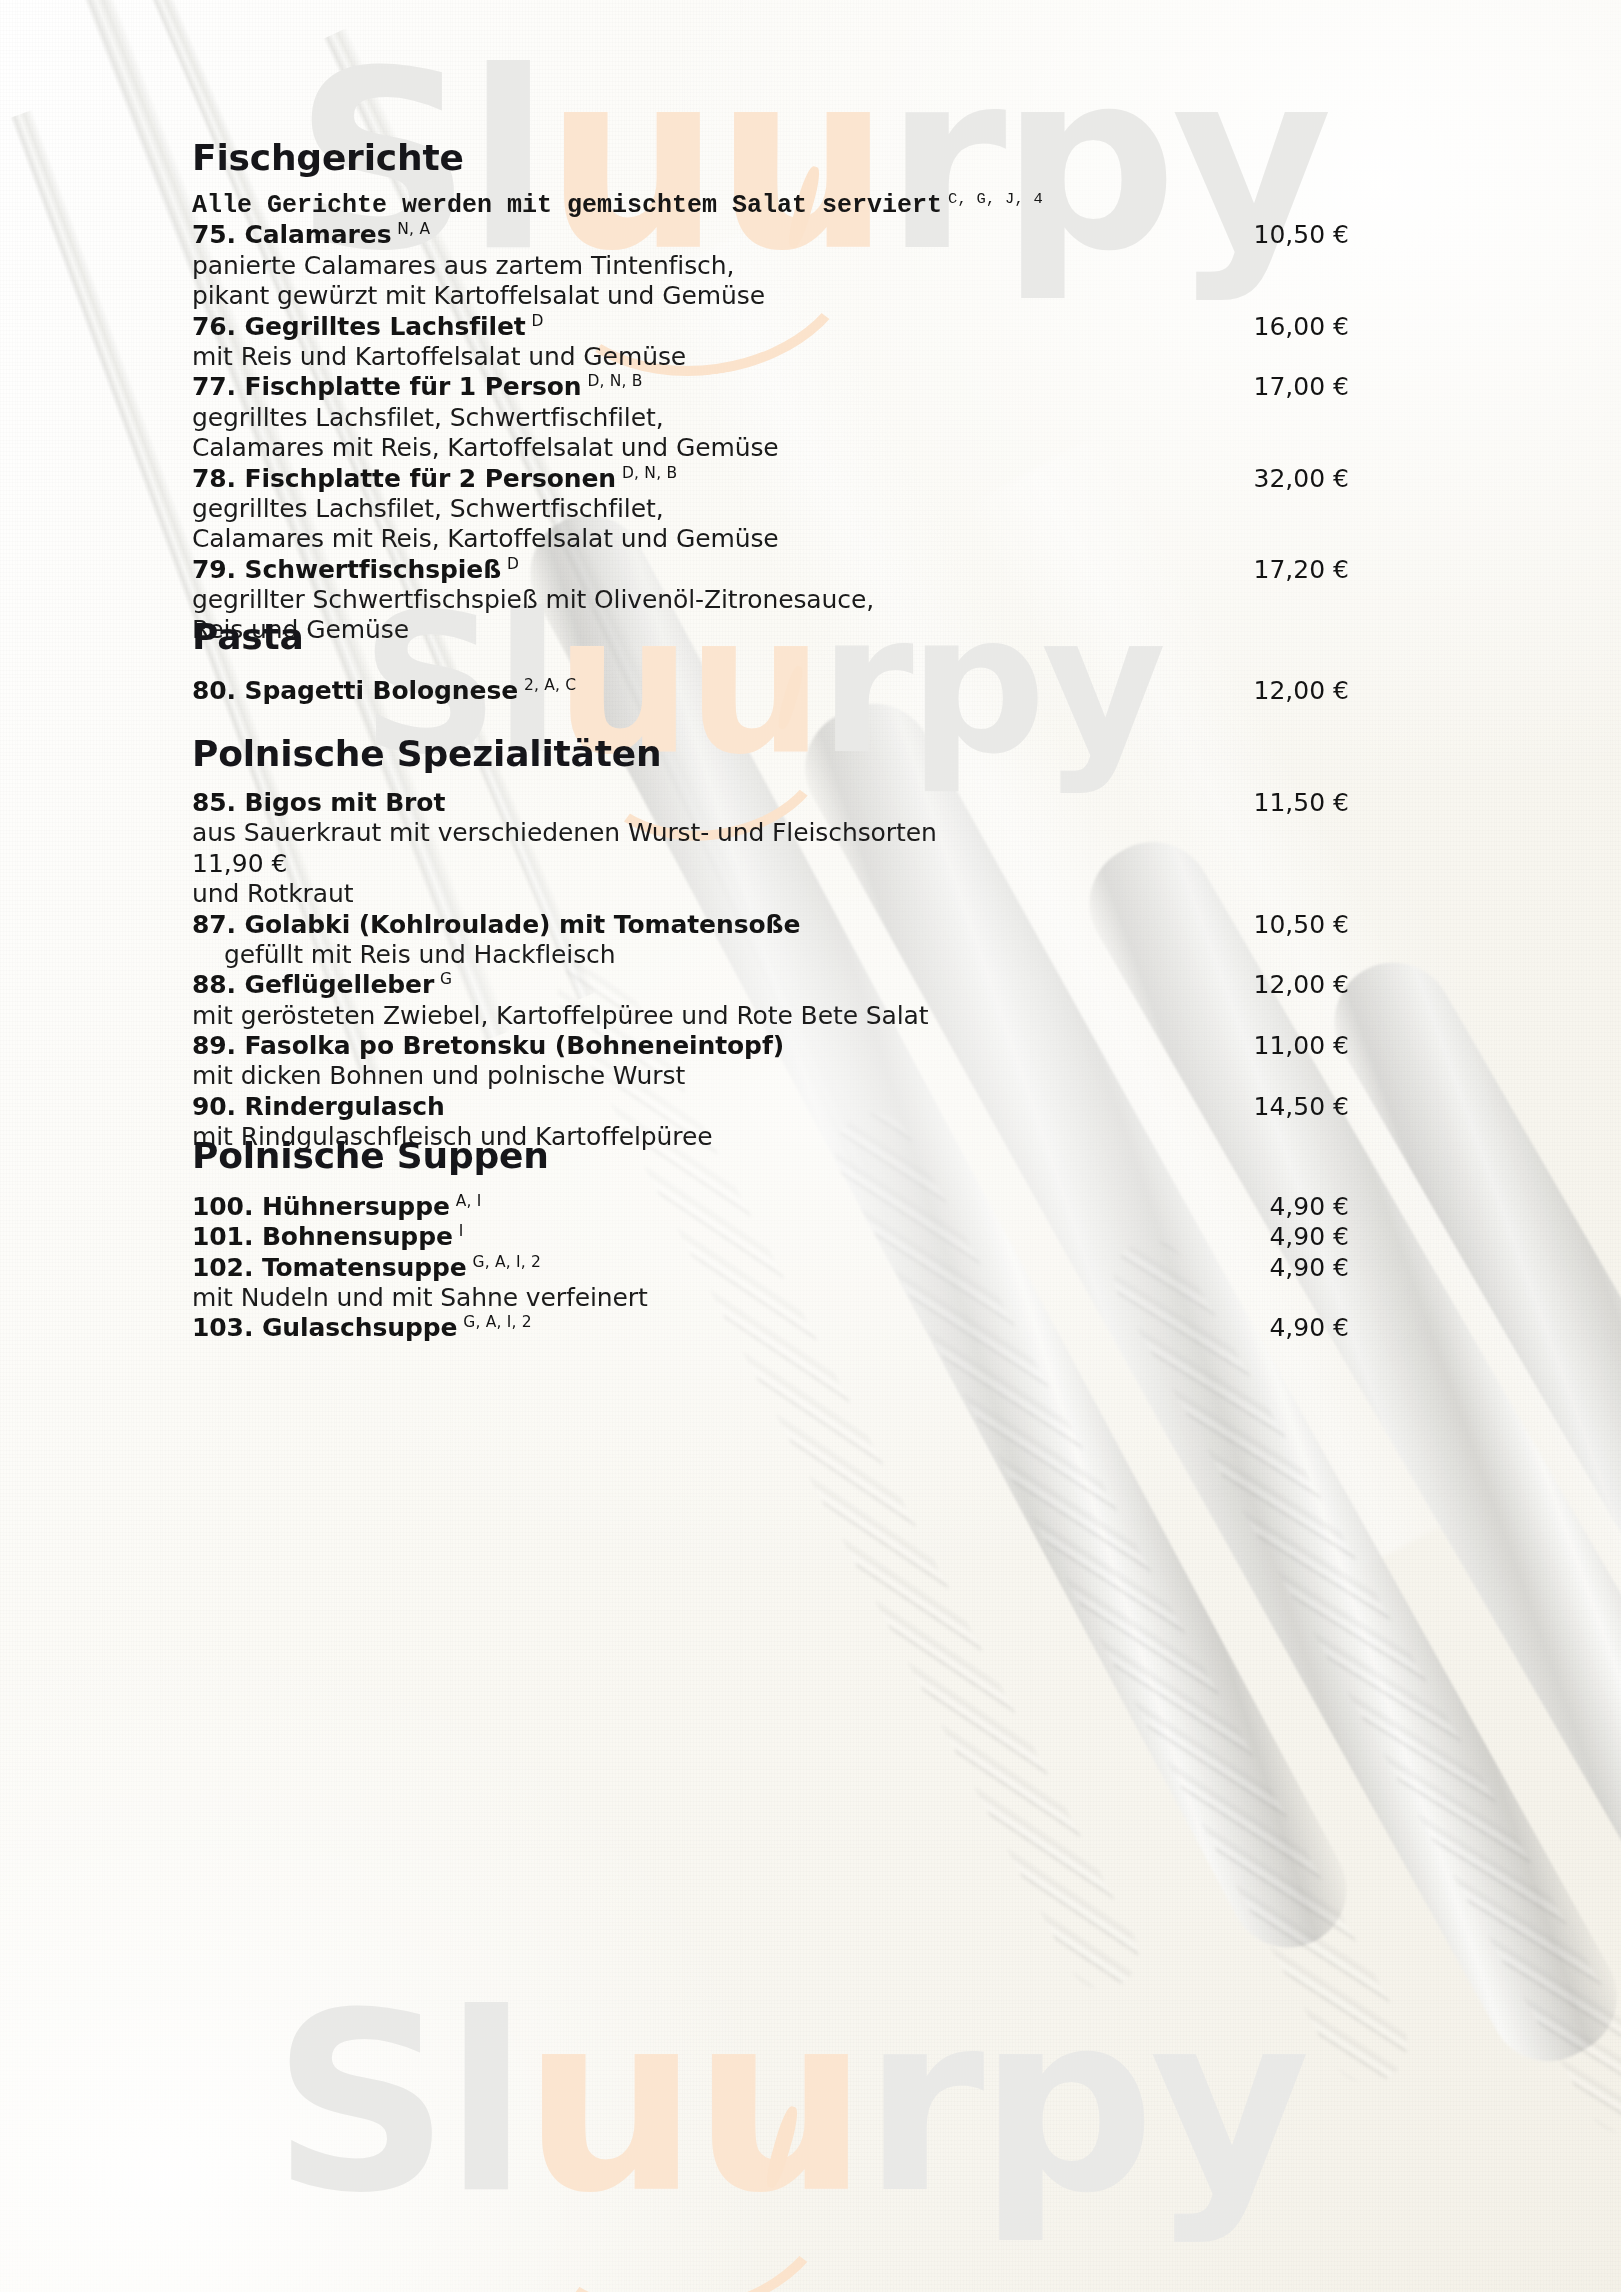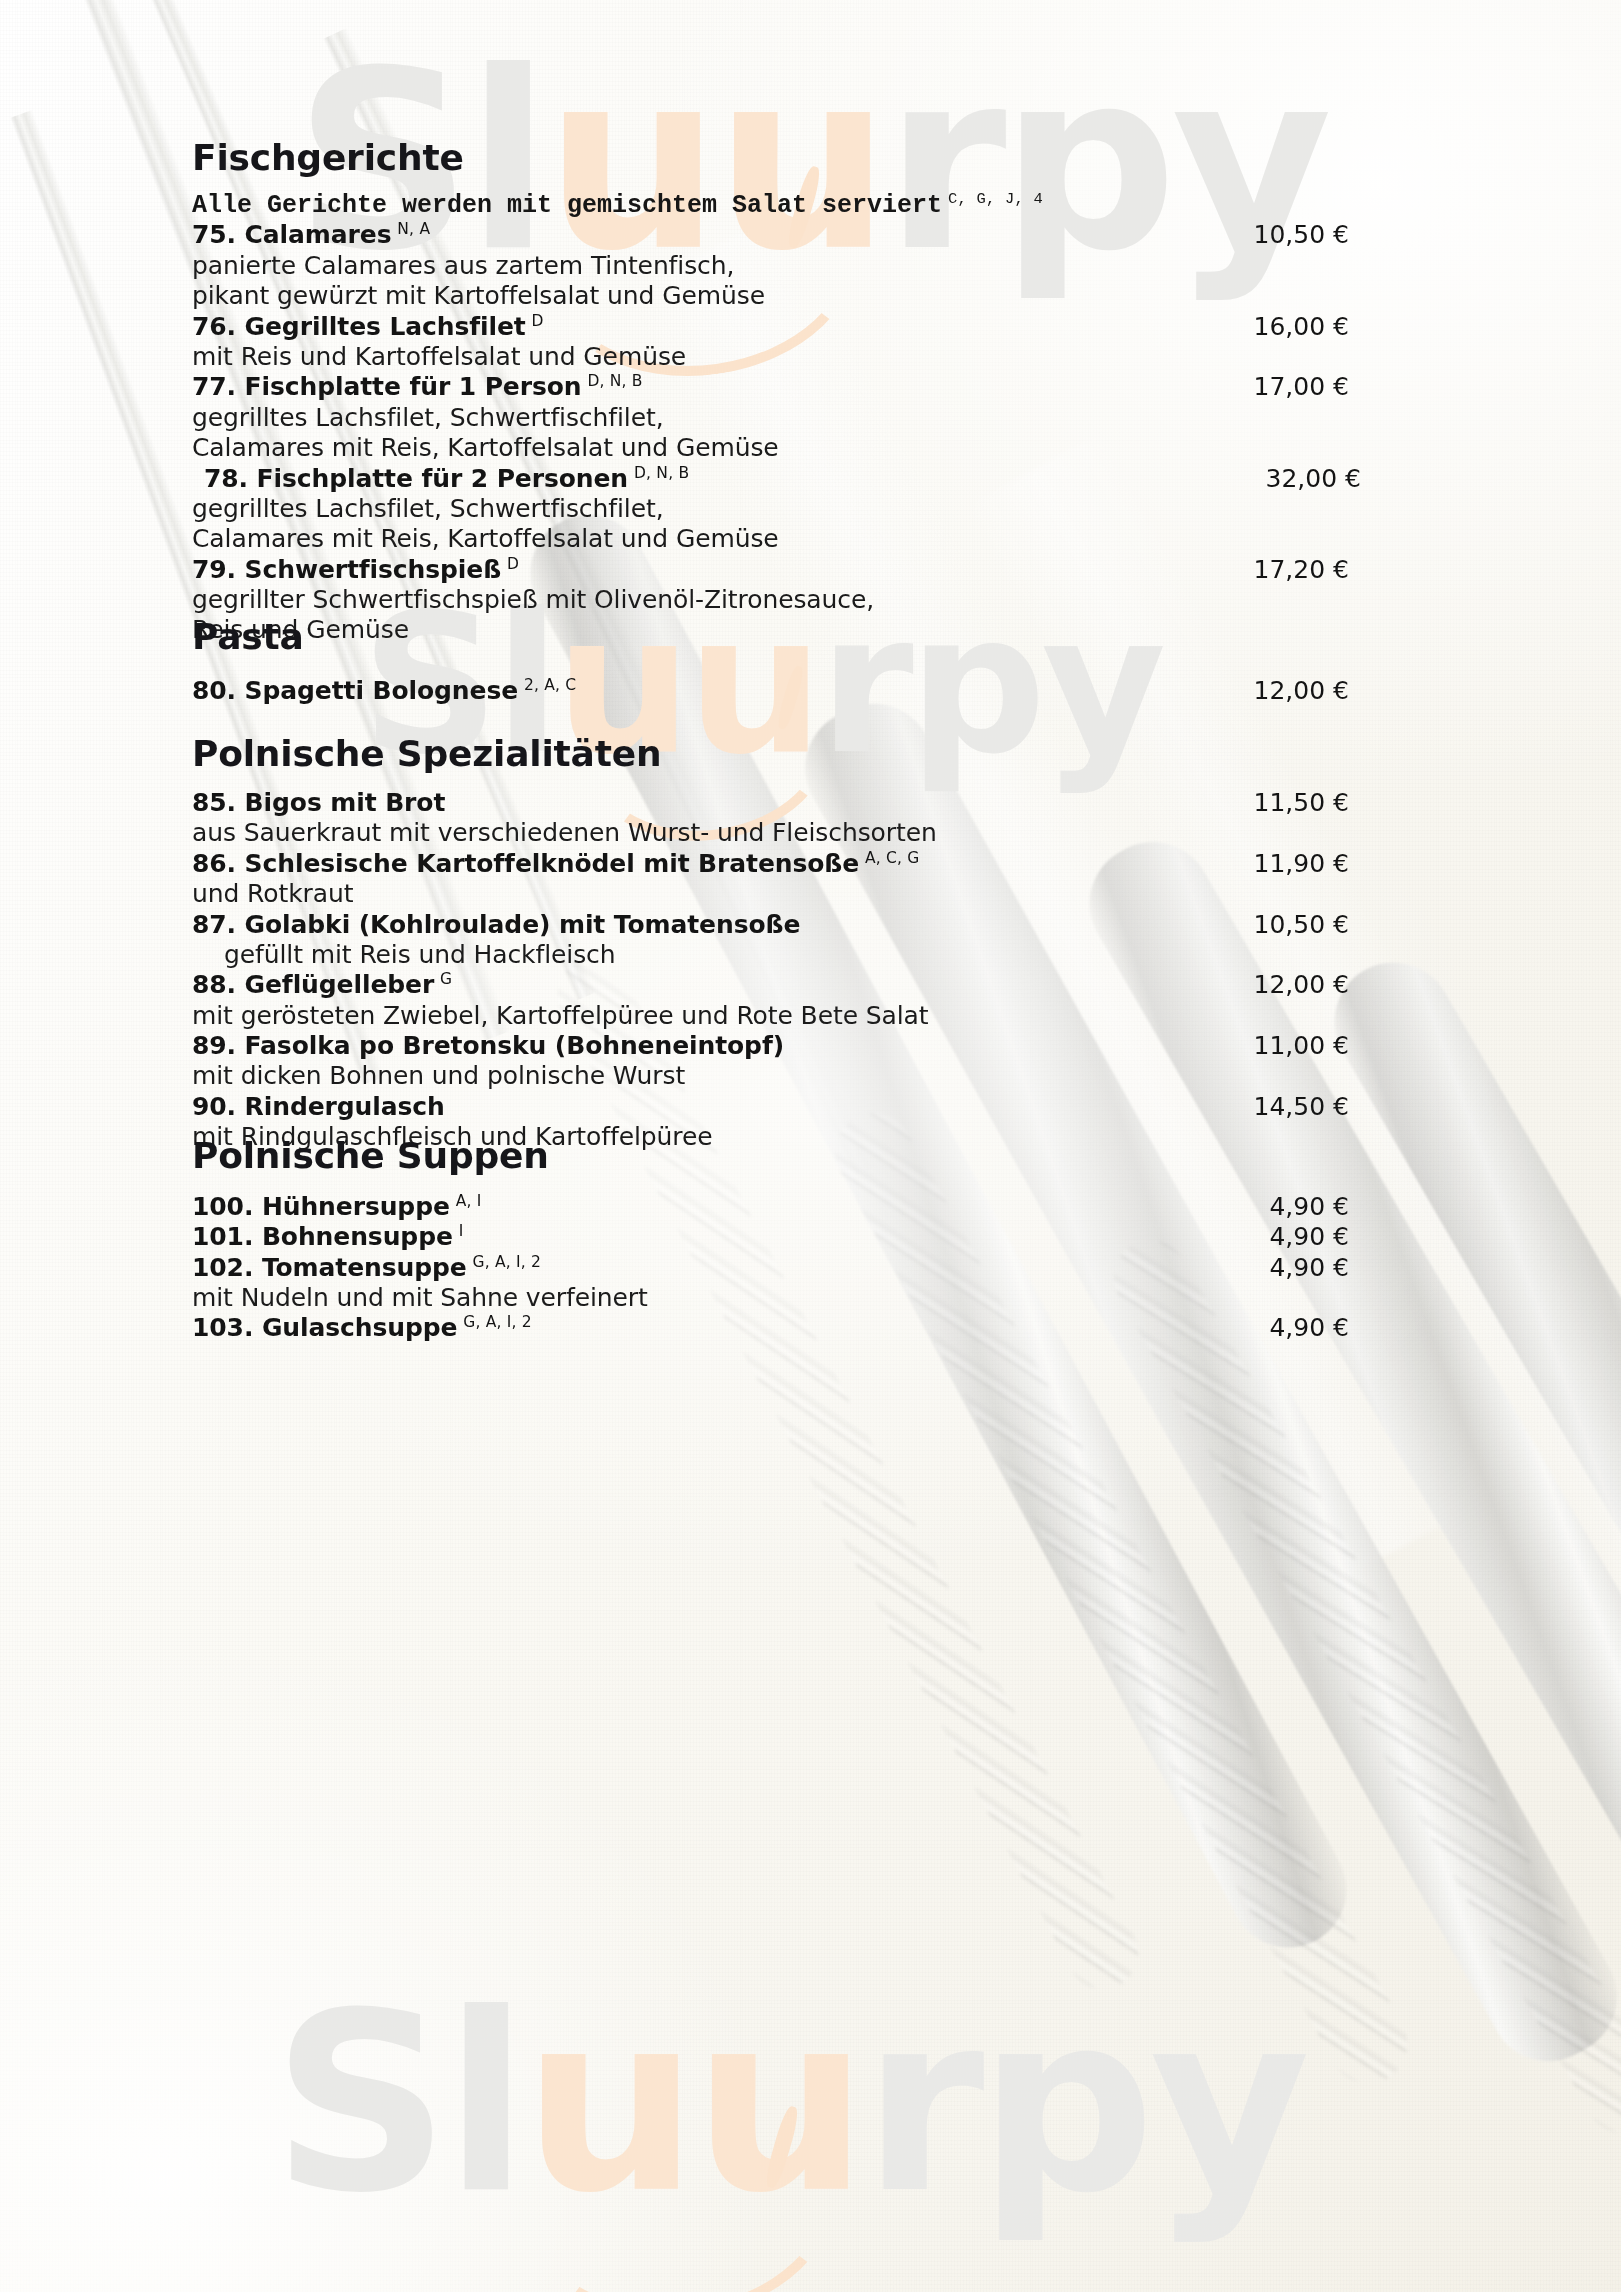--- a/index.html
+++ b/index.html
@@ -273,21 +273,21 @@
           <div class="item-name"><span>76. Gegrilltes Lachsfilet</span><sup class="alg">D</sup></div>
           <div class="item-price">16,00 €</div>
         </div>
         <div class="desc" style="position: absolute; left: 0px; top: 344px;">mit Reis und Kartoffelsalat und Gemüse</div>
         <div class="item-row" style="position: absolute; left: 0px; top: 374px; width: 1157px;">
           <div class="item-name"><span>77. Fischplatte für 1 Person</span><sup class="alg">D, N, B</sup></div>
           <div class="item-price">17,00 €</div>
         </div>
         <div class="desc" style="position: absolute; left: 0px; top: 405px;">gegrilltes Lachsfilet, Schwertfischfilet,</div>
         <div class="desc" style="position: absolute; left: 0px; top: 435px;">Calamares mit Reis, Kartoffelsalat und Gemüse</div>
-        <div class="item-row" style="position: absolute; left: 12px; top: 466px; width: 1157px;">
+        <div class="item-row" style="position: absolute; left: 0px; top: 466px; width: 1157px;">
           <div class="item-name"><span>78. Fischplatte für 2 Personen</span><sup class="alg">D, N, B</sup></div>
           <div class="item-price">32,00 €</div>
         </div>
         <div class="desc" style="position: absolute; left: 0px; top: 496px;">gegrilltes Lachsfilet, Schwertfischfilet,</div>
         <div class="desc" style="position: absolute; left: 0px; top: 526px;">Calamares mit Reis, Kartoffelsalat und Gemüse</div>
         <div class="item-row" style="position: absolute; left: 0px; top: 557px; width: 1157px;">
           <div class="item-name"><span>79. Schwertfischspieß</span><sup class="alg">D</sup></div>
           <div class="item-price">17,20 €</div>
         </div>
         <div class="desc" style="position: absolute; left: 0px; top: 587px;">gegrillter Schwertfischspieß mit Olivenöl-Zitronesauce,</div>
@@ -301,21 +301,20 @@
         </div>
       </div>
       <div class="section" style="position: absolute; left: 0px; top: 0px; width: 1157px;">
         <div class="section-title" style="position: absolute; left: 0px; top: 733px;">Polnische Spezialitäten</div>
         <div class="item-row" style="position: absolute; left: 0px; top: 790px; width: 1157px;">
           <div class="item-name"><span>85. Bigos mit Brot</span></div>
           <div class="item-price">11,50 €</div>
         </div>
         <div class="desc" style="position: absolute; left: 0px; top: 820px;">aus Sauerkraut mit verschiedenen Wurst- und Fleischsorten</div>
         <div class="item-row" style="position: absolute; left: 0px; top: 851px; width: 1157px;">
-          <div class="item-name"><span>86. Schlesische Kartoffelknödel mit Bratensoße</span><sup class="alg">A, C, G</sup></div>
           <div class="item-price">11,90 €</div>
         </div>
         <div class="desc" style="position: absolute; left: 0px; top: 881px;"> und Rotkraut</div>
         <div class="item-row" style="position: absolute; left: 0px; top: 912px; width: 1157px;">
           <div class="item-name"><span>87. Golabki (Kohlroulade) mit Tomatensoße</span></div>
           <div class="item-price">10,50 €</div>
         </div>
         <div class="desc" style="position: absolute; left: 0px; top: 942px; margin-left: 32px;">gefüllt mit Reis und Hackfleisch</div>
         <div class="item-row" style="position: absolute; left: 0px; top: 972px; width: 1157px;">
           <div class="item-name"><span>88. Geflügelleber</span><sup class="alg">G</sup></div>

